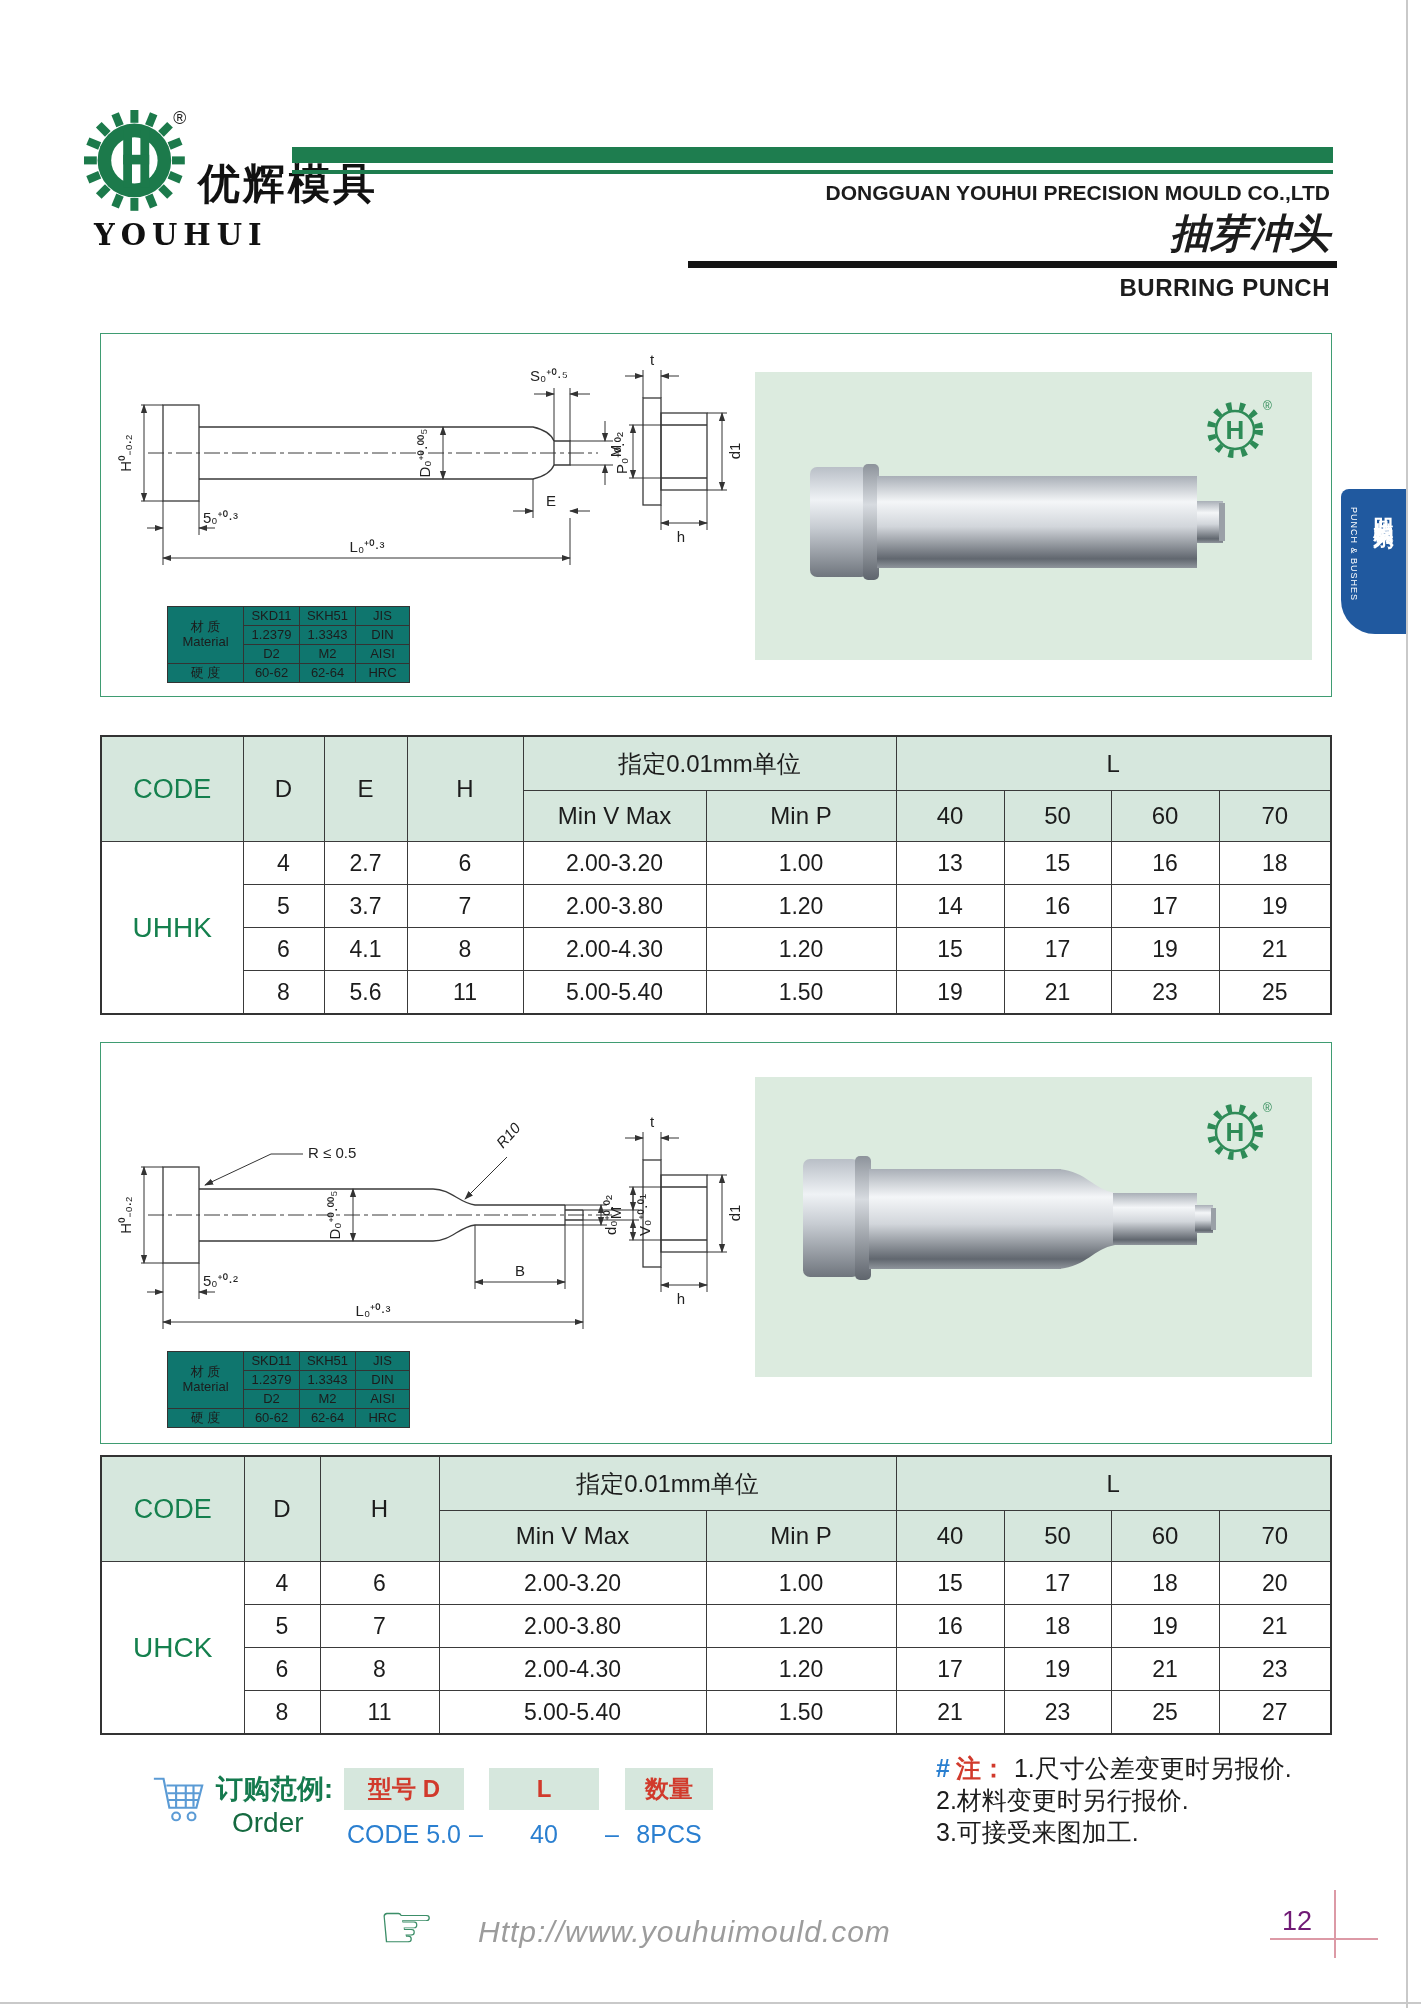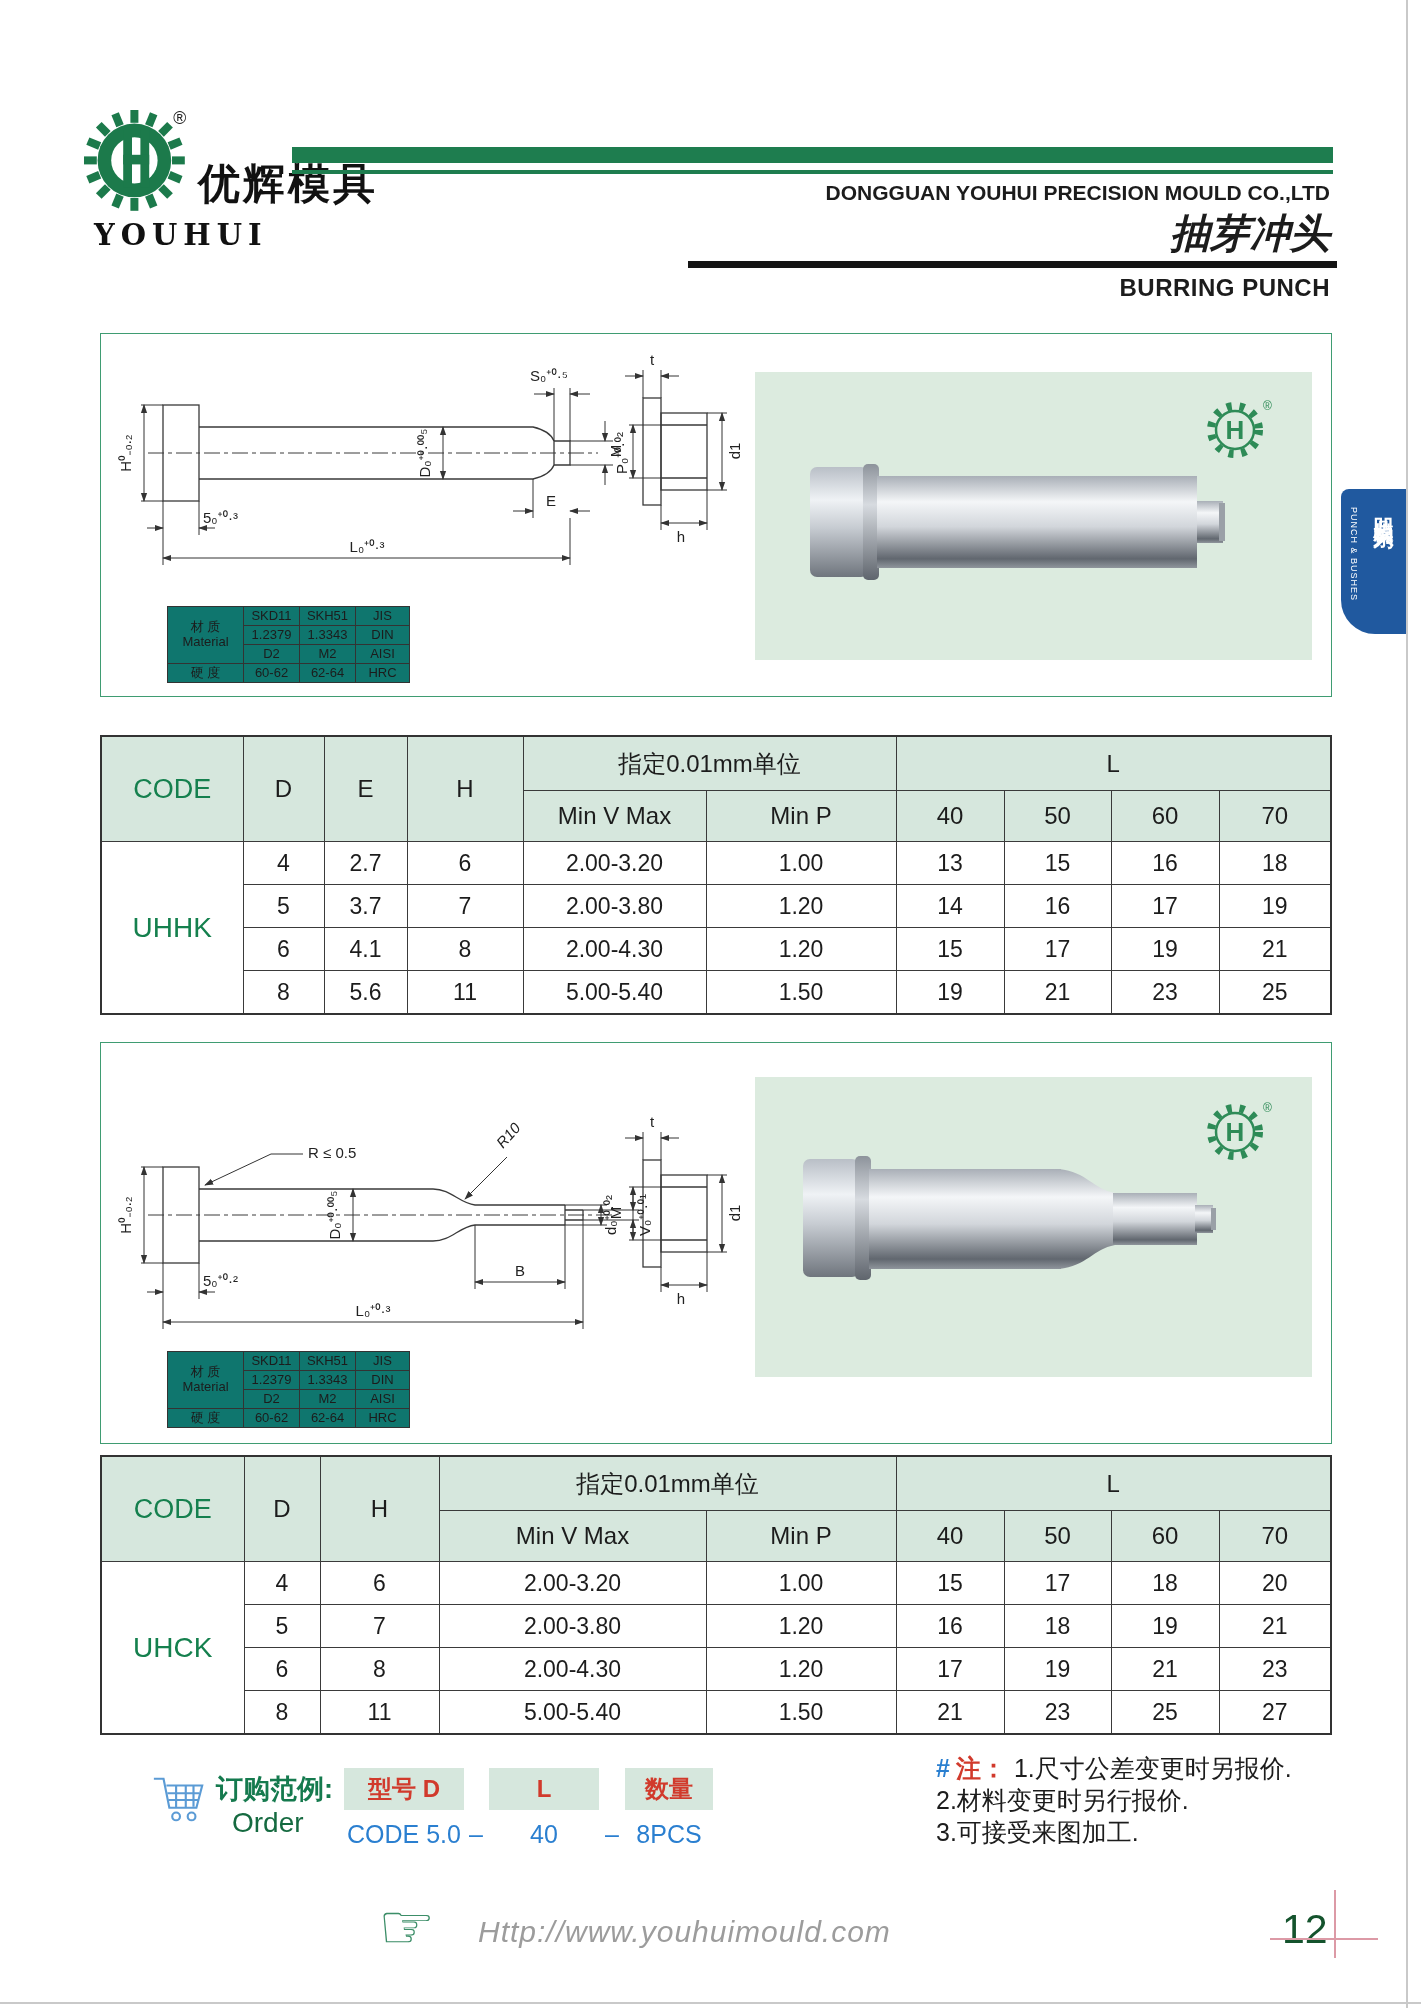--- a/index.html
+++ b/index.html
@@ -42,21 +42,21 @@
   .ord-ex{top:1820px;font-size:25px;color:#2a7fd0;text-align:center;}
   
   .notes{left:936px;top:1752px;font-size:25px;line-height:32px;}
   .notes .row1{display:flex;}
   .note-hash{color:#2a7fd0;font-weight:bold;margin-right:6px;}
   .note-lab{color:#d13a2c;font-weight:bold;margin-right:8px;}
   .note-ind{}
   
   .hand{left:378px;top:1890px;font-size:64px;color:#3c8e68;font-family:"DejaVu Sans",sans-serif;}
   .url{left:478px;top:1915px;font-size:30px;color:#9c9c9c;letter-spacing:1px;font-style:italic;}
-  .pagenum{left:1282px;top:1906px;font-size:41px;color:#14532d;}
+  .pagenum{left:1282px;top:1906px;font-size:27px;color:#701a75;}
   .cropv{left:1334px;top:1890px;width:2px;height:68px;background:#dc9aa6;}
   .croph{left:1270px;top:1938px;width:108px;height:2px;background:#dc9aa6;}
   .border-r{left:1406px;top:0;width:2px;height:2008px;background:#c9c9c9;}
   .border-b{left:0;top:2002px;width:1421px;height:2px;background:#c9c9c9;}
   
   .side-tab{left:1341px;top:489px;width:66px;height:145px;background:#20599f;border-radius:8px 0 0 34px;}
   .side-tab .cn{position:absolute;right:9px;top:12px;writing-mode:vertical-rl;text-orientation:upright;
                 color:#fff;font-size:20px;letter-spacing:3px;font-weight:bold;}
   .side-tab .en{position:absolute;left:8px;top:18px;writing-mode:vertical-rl;text-orientation:mixed;
                 color:#fff;font-size:9px;letter-spacing:1px;}

